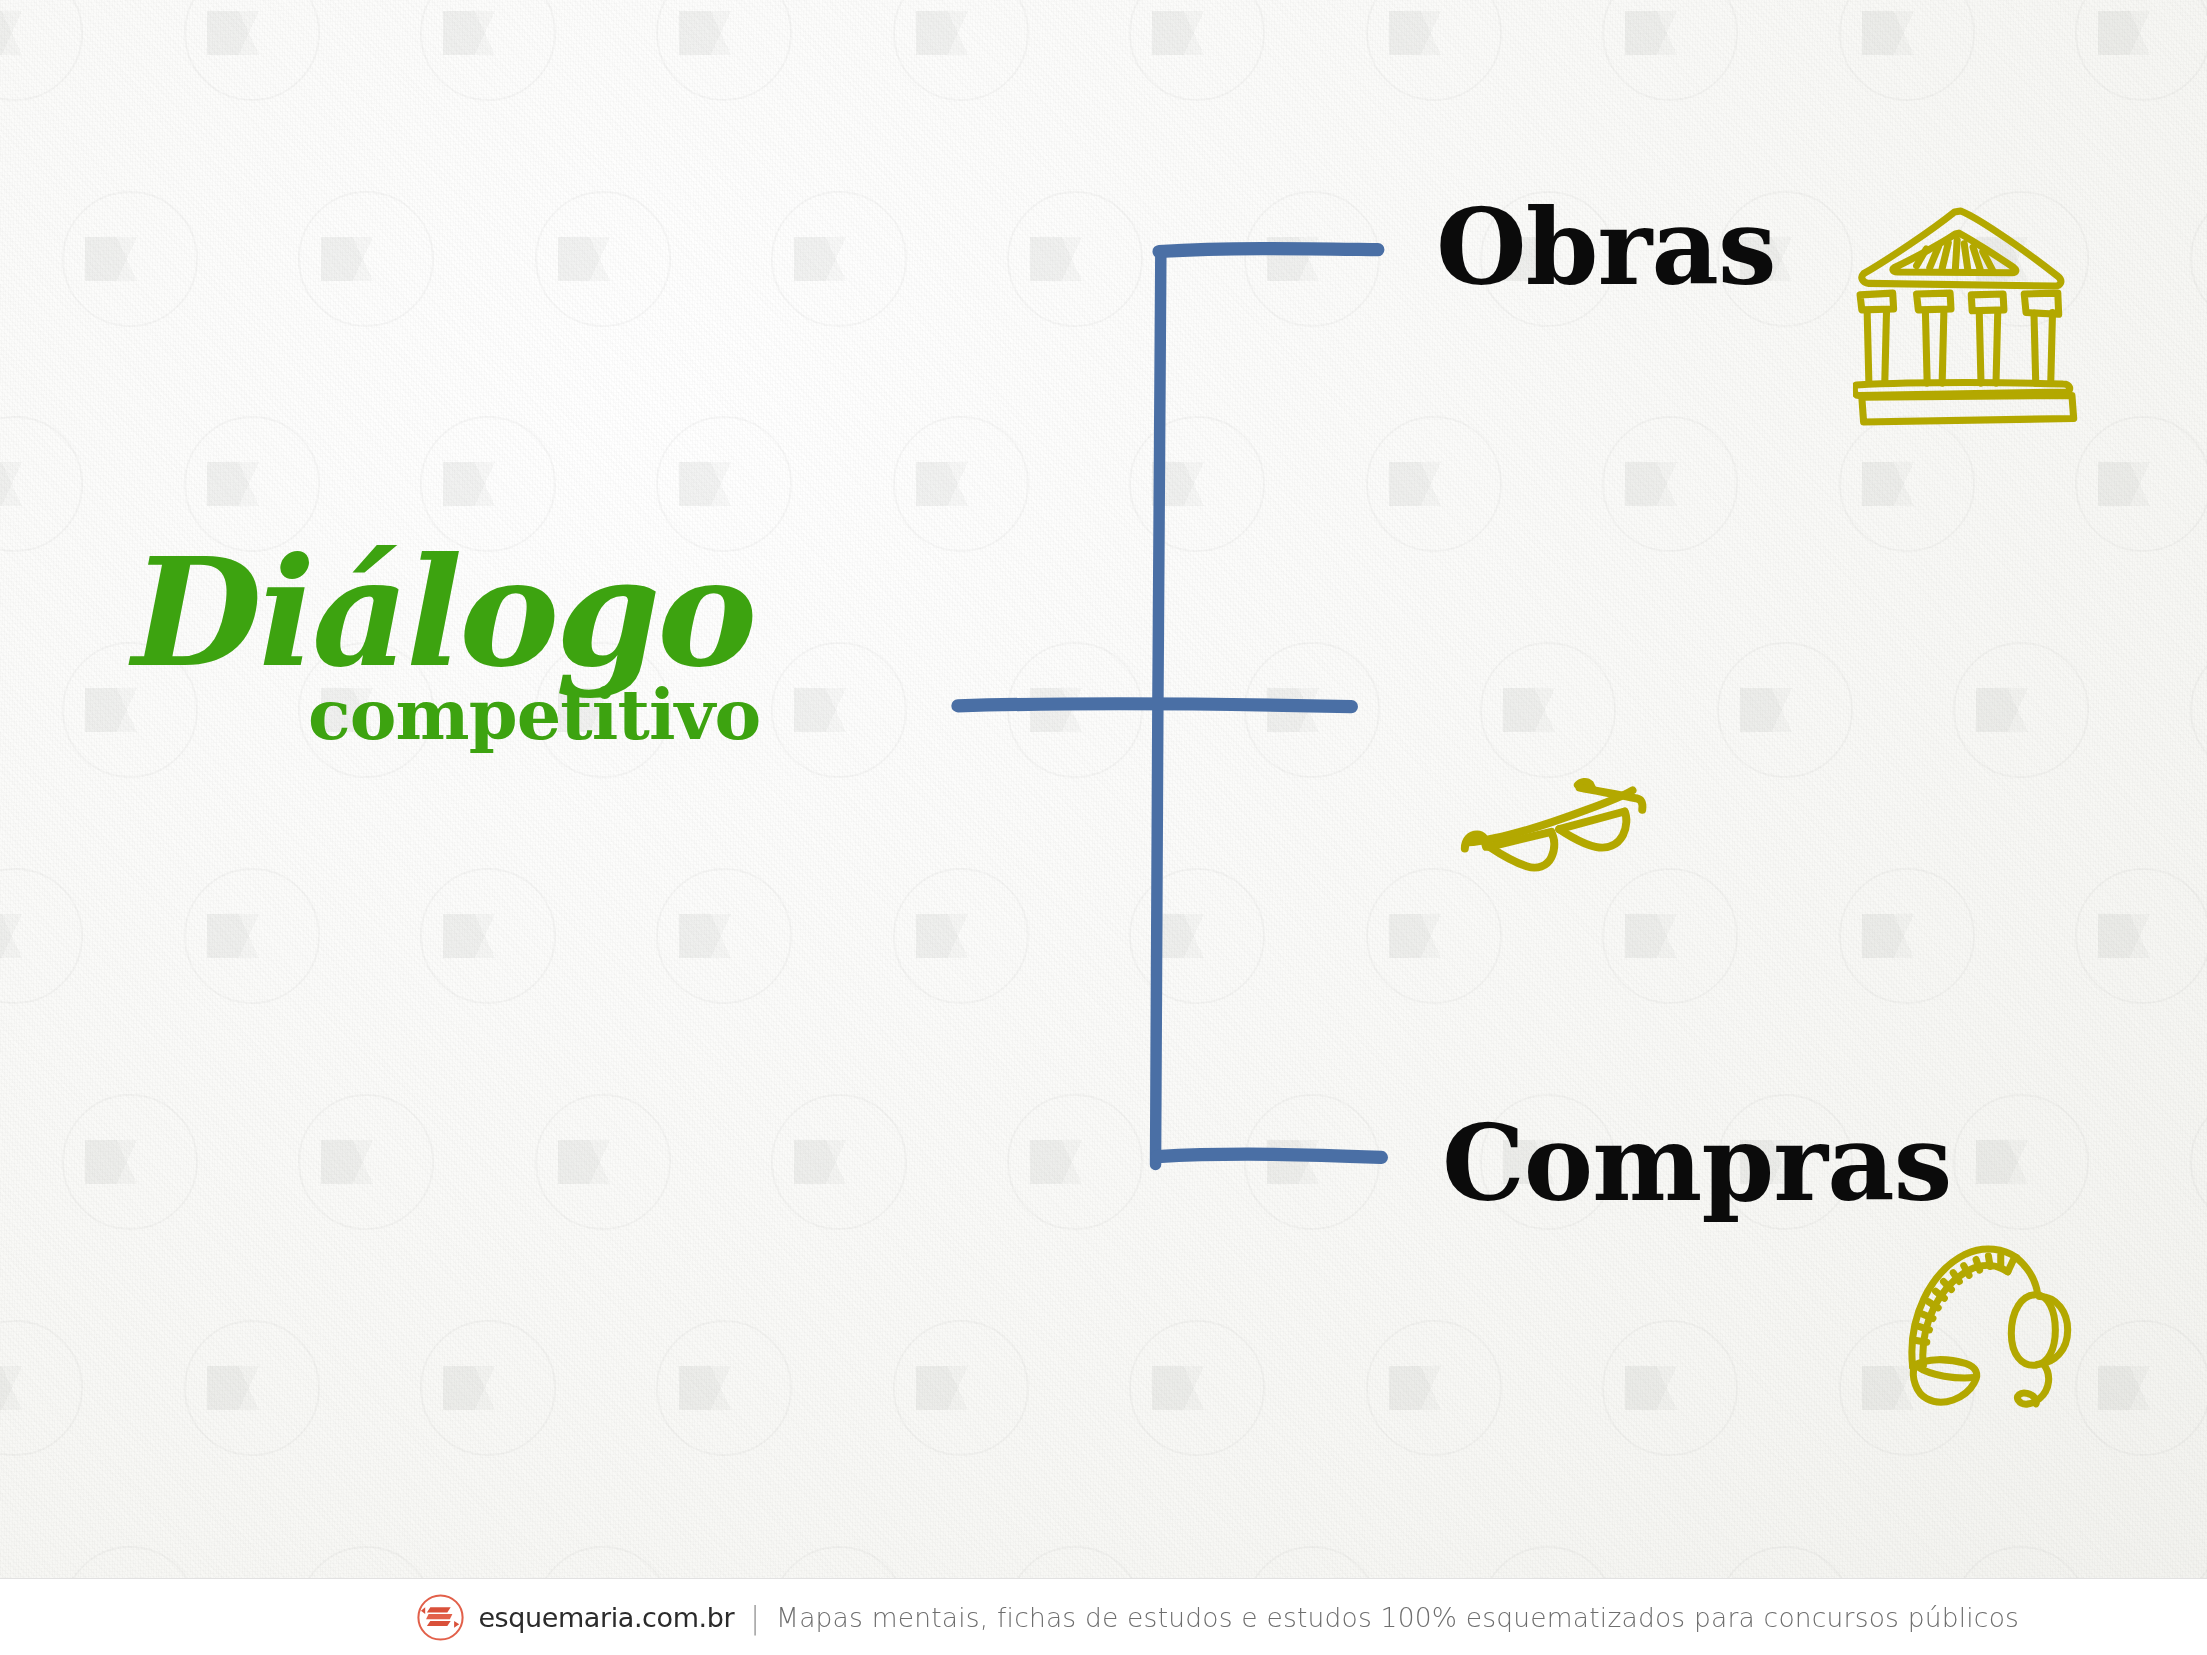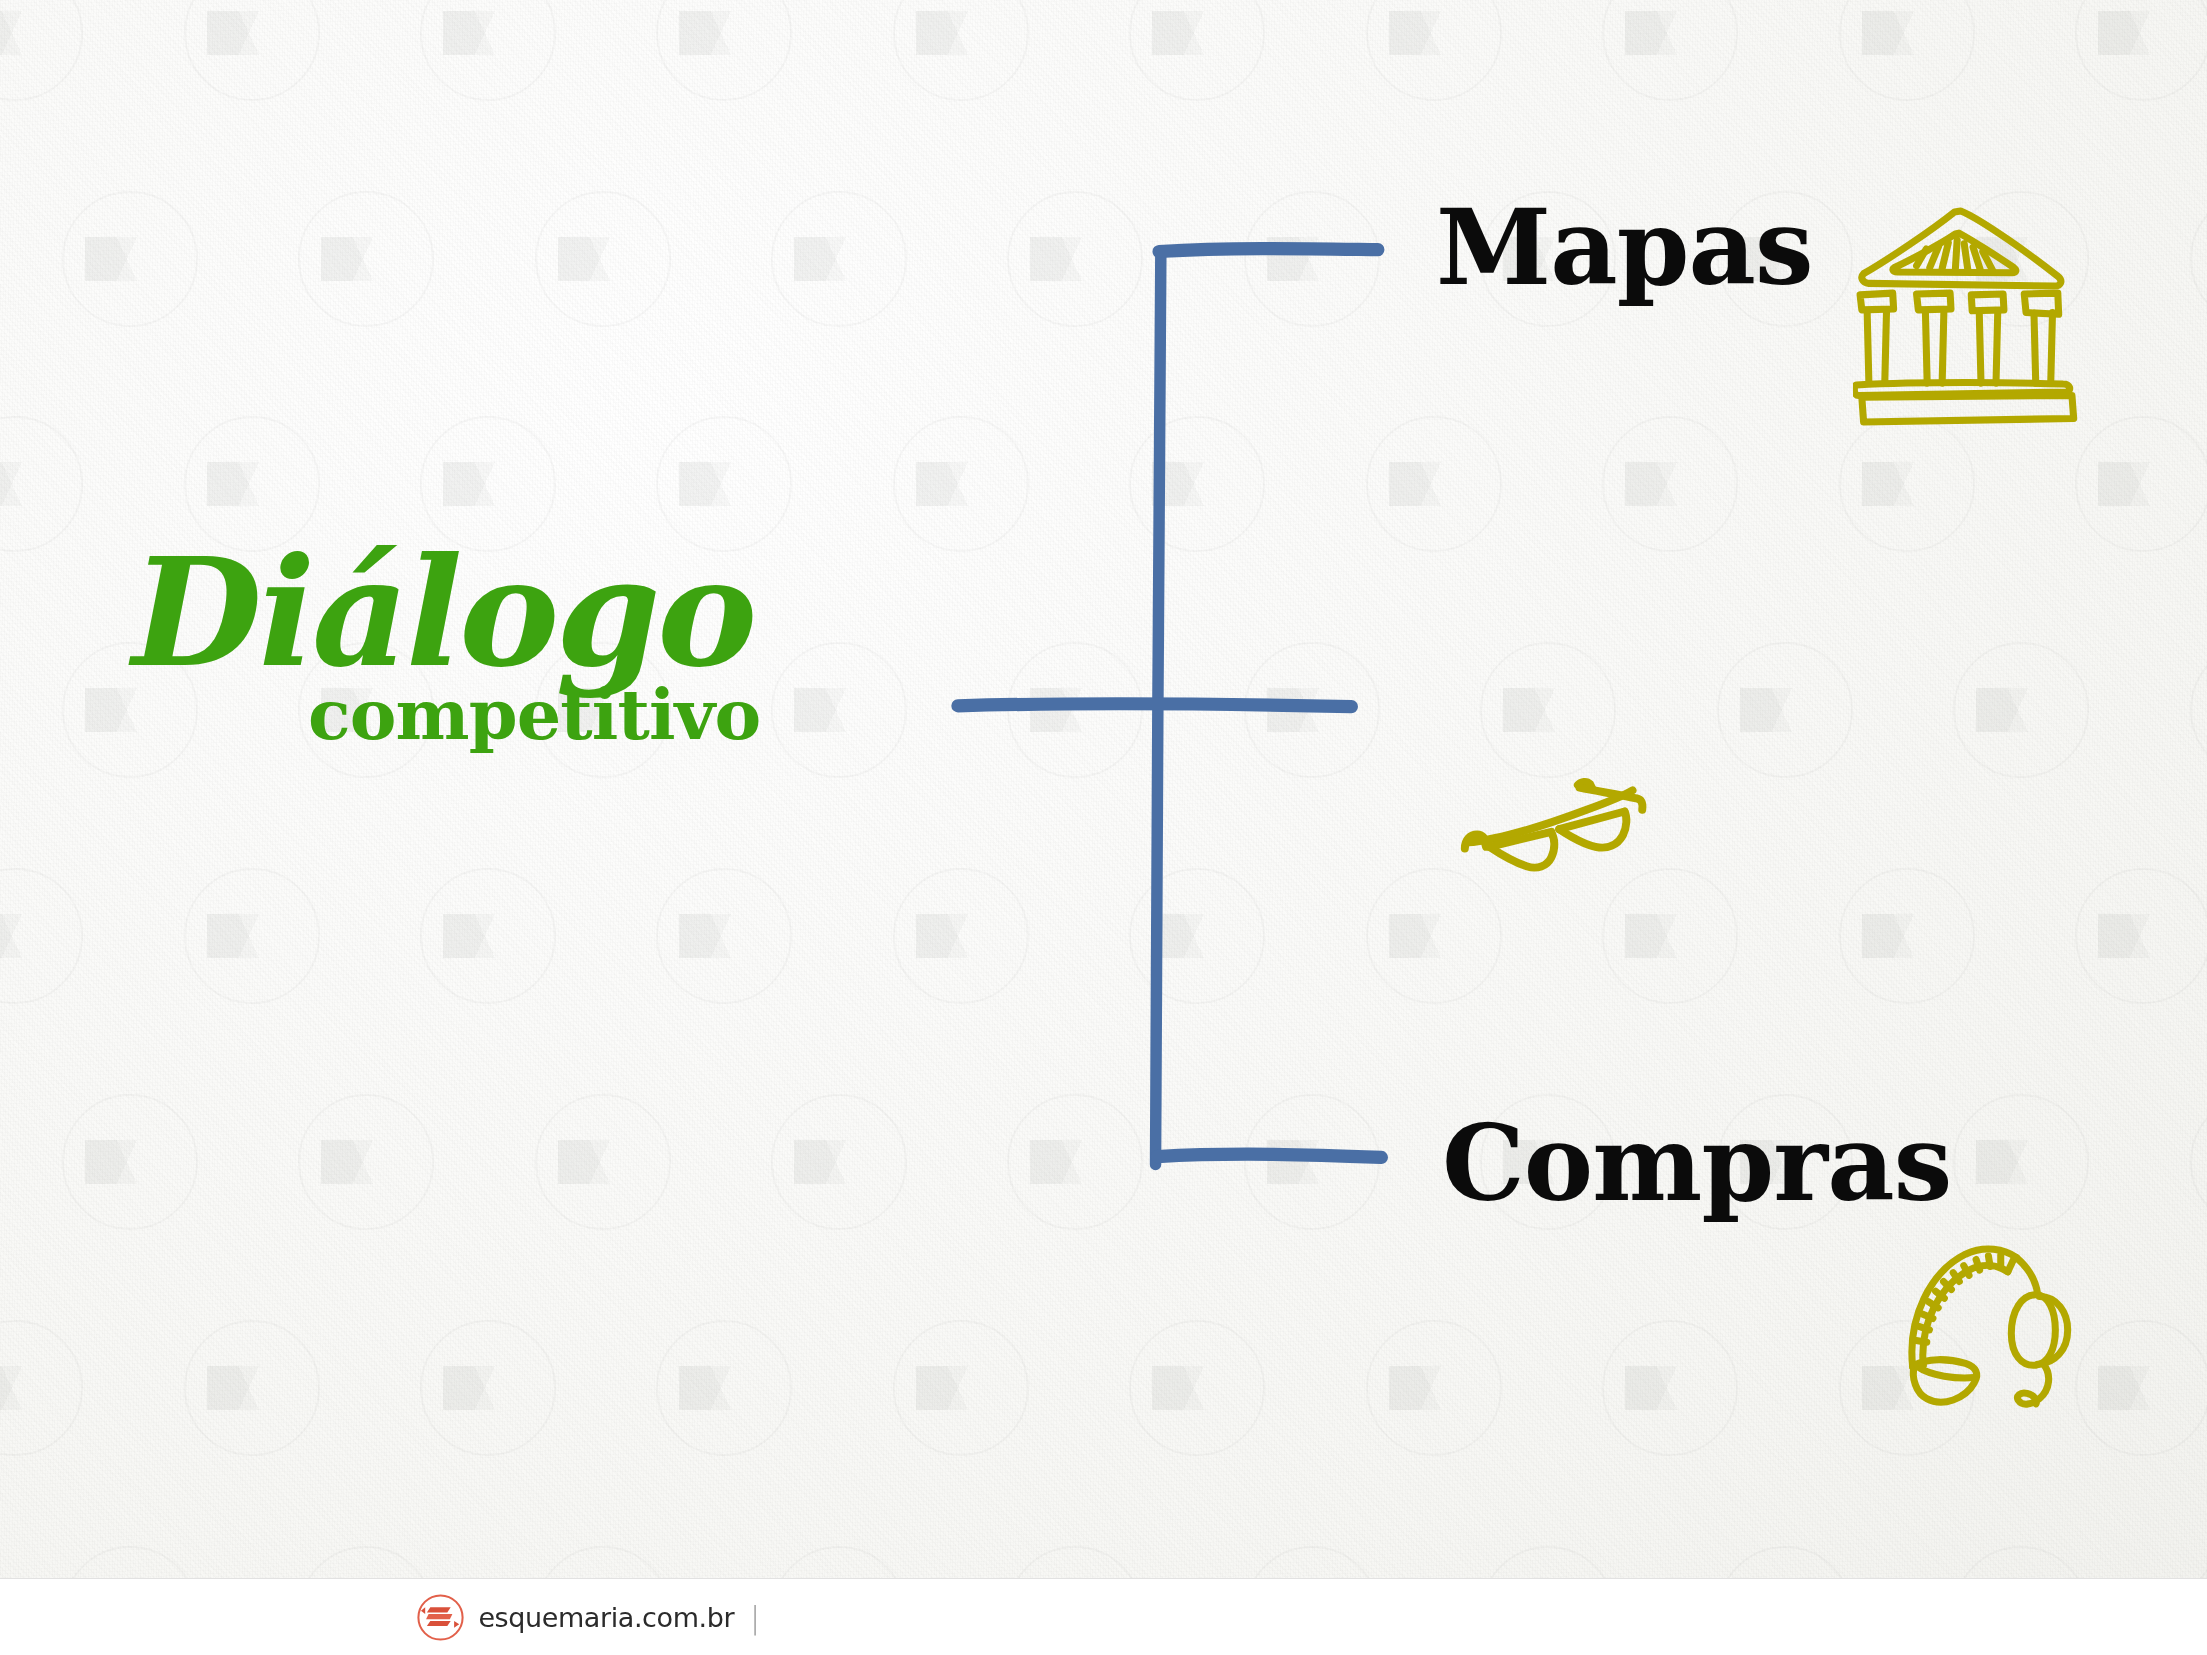--- a/index.html
+++ b/index.html
@@ -251,21 +251,21 @@
 
     <path d="M1316 286 C1313 560, 1312 1040, 1310 1320" stroke="#4A6FA5" stroke-width="13" fill="none" stroke-linecap="round"></path>
 
     <path d="M1314 285 C1400 280, 1490 282, 1562 283" stroke="#4A6FA5" stroke-width="15" fill="none" stroke-linecap="round"></path>
 
     <path d="M1086 800 C1230 796, 1400 798, 1532 801" stroke="#4A6FA5" stroke-width="15" fill="none" stroke-linecap="round"></path>
 
     <path d="M1312 1311 C1400 1306, 1490 1309, 1566 1312" stroke="#4A6FA5" stroke-width="15" fill="none" stroke-linecap="round"></path>
   </svg>
 
-  <div class="branch-label" style="left:1436px; top:196px;">Mapas</div>
+  <div class="branch-label" style="left:1436px; top:196px;">Obras</div>
 
   <svg class="branch-icon" style="left:1853px; top:196px;" width="256" height="256" viewBox="0 0 290 290">
     <g stroke="#B3A800" stroke-width="8" fill="none" stroke-linecap="round" stroke-linejoin="round">
 
       <path d="M115 18 C90 38, 40 72, 12 88 C8 92, 10 98, 18 99 L228 102 C236 102, 238 96, 232 91 C206 70, 145 26, 122 17 Z"></path>
 
       <path d="M116 43 C100 54, 62 74, 47 81 C44 83, 45 86, 50 86 L180 87 C185 87, 186 84, 182 81 C166 70, 130 47, 120 42 Z"></path>
 
       <path d="M72 79 L83 60"></path>
       <path d="M87 81 L97 57"></path>
@@ -360,15 +360,16 @@
     <svg id="footer-logo" viewBox="0 0 60 60">
       <circle cx="30" cy="30" r="26" fill="none" stroke="#E2604A" stroke-width="2.4"></circle>
       <path d="M18 18 L42 18 L38 24 L14 24 Z" fill="#D9503A"></path>
       <path d="M16 26 L44 26 L41 32 L13 32 Z" fill="#E2604A"></path>
       <path d="M18 34 L42 34 L38 40 L14 40 Z" fill="#D9503A"></path>
       <path d="M12 18 L7 22 L12 26 Z" fill="#D9503A"></path>
       <path d="M46 34 L52 38 L46 42 Z" fill="#D9503A"></path>
     </svg>
     <span id="footer-brand">esquemaria.com.br</span>
     <span id="footer-sep">|</span>
+    <span id="footer-tagline">Mapas mentais, fichas de estudos e estudos 100% esquematizados para concursos públicos</span>
   </div>
 </div>
 
 
 </body></html>

